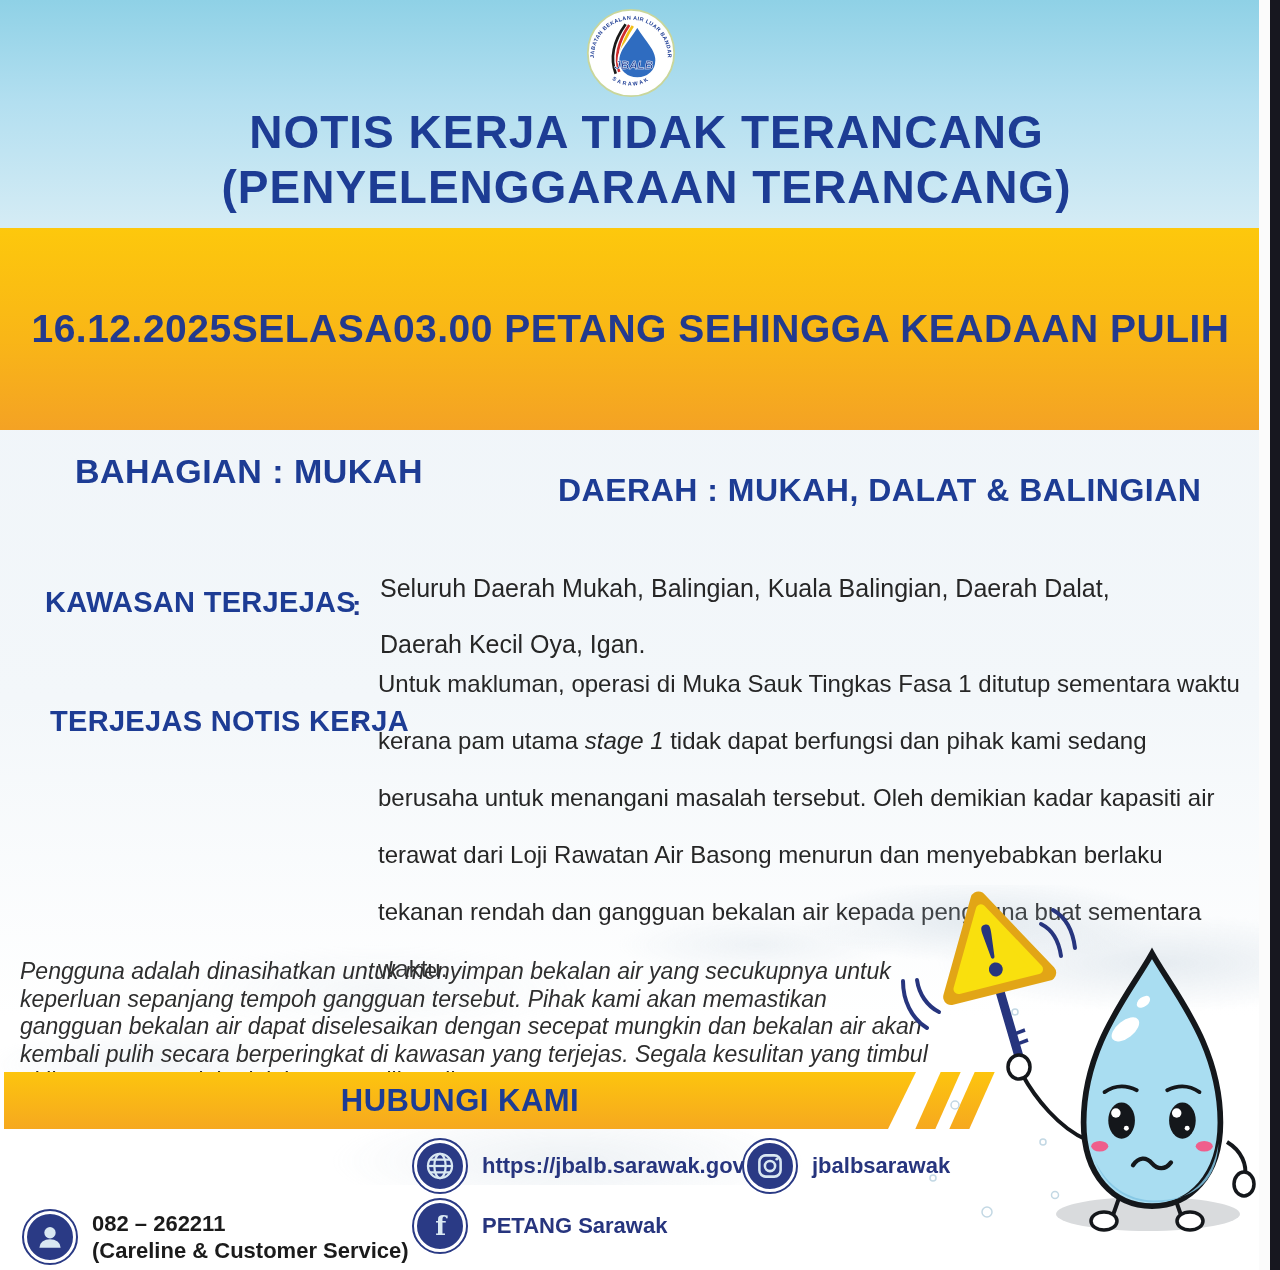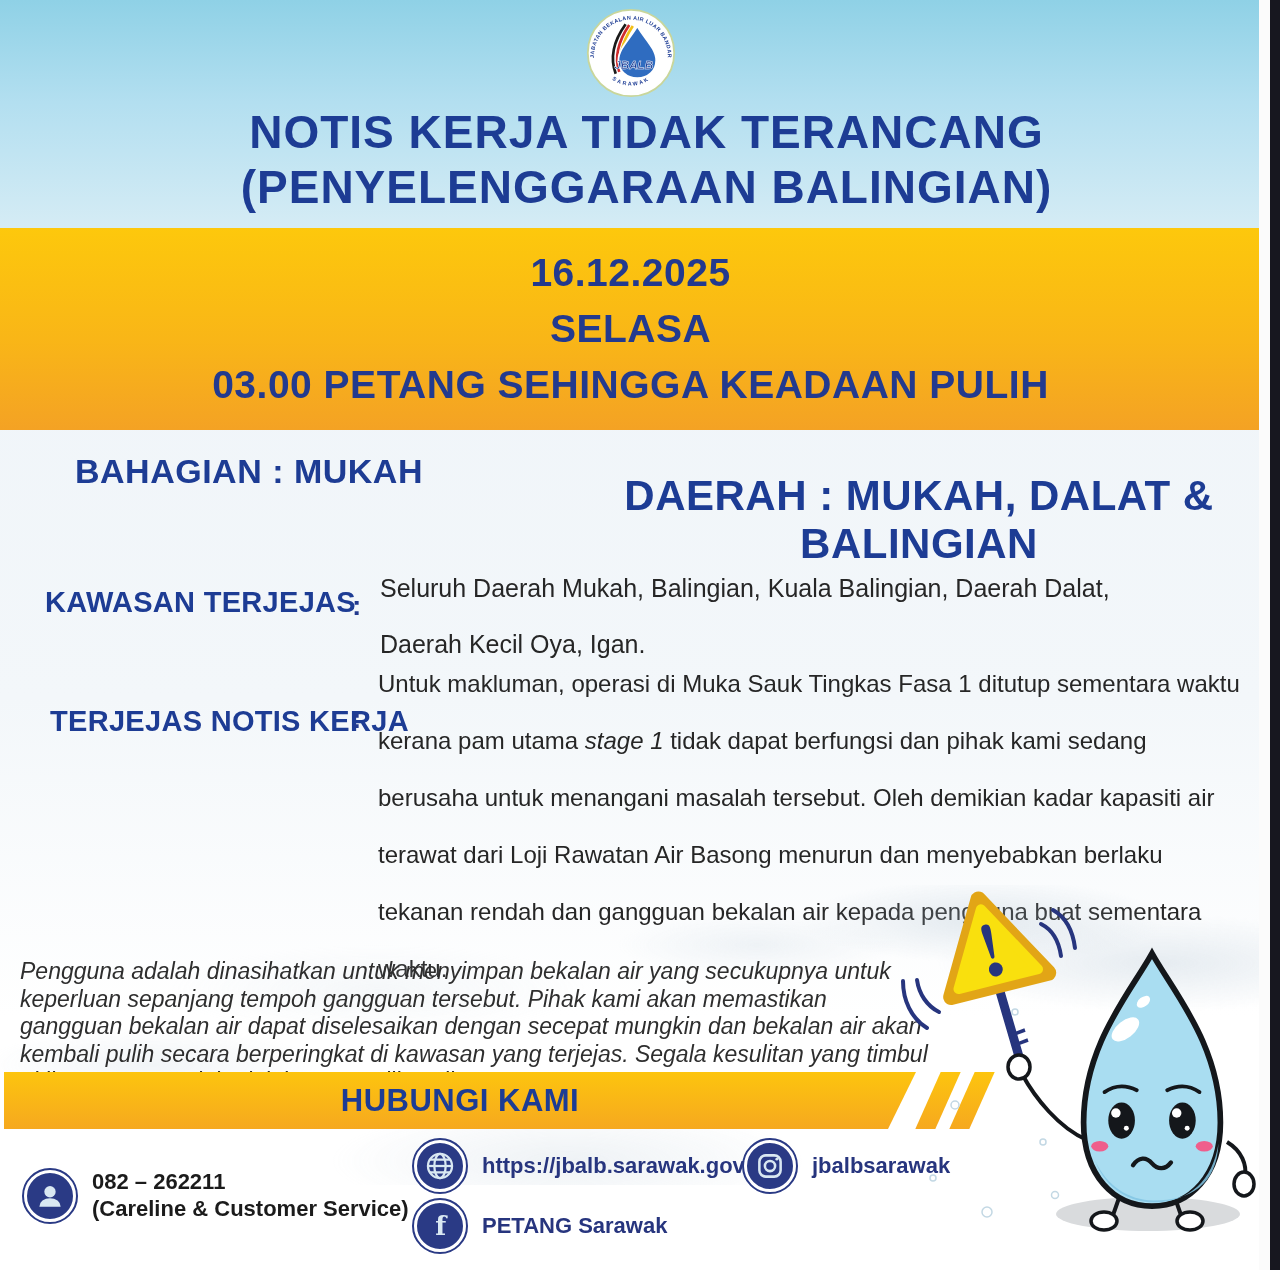--- a/index.html
+++ b/index.html
@@ -16,27 +16,27 @@
     text-align:center;
   }
   .logo{ position:absolute; left:50%; top:8px; transform:translateX(-50%); width:90px; height:90px; }
   .title-line{ position:absolute; left:0; width:100%; text-align:center;
     color:#1d3c94; font-weight:bold; font-size:46px; letter-spacing:1px;margin-left:16px; }
   .title-1{ top:105px; } .title-2{ top:160px; }
   
   .schedule{
     position:absolute; left:0; top:228px; width:1261px; height:202px;
     background:linear-gradient(180deg,#fdc80c 0%,#f9b617 55%,#f4a224 100%);
-    display:flex; flex-direction:column; justify-content:center; align-items:center;
+    display:flex; justify-content:center; align-items:center;
     color:#233a8e; font-weight:bold;
   }
   .schedule .line{ line-height:56px; font-size:39px; letter-spacing:.5px; }
   
   .region-bahagian{ position:absolute; left:75px; top:452px; color:#1d3c94; font-weight:bold; font-size:34px; letter-spacing:.5px;}
-  .region-daerah{ position:absolute; left:558px; top:472px; color:#1d3c94; font-weight:bold; font-size:42px; letter-spacing:.5px;text-align:center;}
+  .region-daerah{ position:absolute; left:558px; top:472px; color:#1d3c94; font-weight:bold; font-size:32px; letter-spacing:.5px;}
   
   .info-label{ position:absolute; color:#1d3c94; font-weight:bold; font-size:29px; letter-spacing:.3px; }
   .info-colon{ position:absolute; left:352px; color:#233a8e; font-weight:bold; font-size:28px; }
   .kawasan-label{ left:45px; top:586px; }
   .kawasan-colon{ top:590px; }
   .kawasan-text{ position:absolute; left:380px; top:560px; width:830px;
     color:#262626; font-size:25px; }
   .kawasan-text div{ line-height:56px; }
   .huraian-label{ left:50px; top:705px; }
   .huraian-colon{ top:703px; }
@@ -62,21 +62,21 @@
     background:linear-gradient(180deg,#fdc50e 0%,#f6a81f 100%);
     clip-path:polygon(0 0, 100% 0, calc(100% - 28px) 100%, 0 100%);
     display:flex; align-items:center; justify-content:center;
     color:#1d3c94; font-weight:bold; font-size:31px; letter-spacing:.5px;
   }
   .stripe{ position:absolute; top:1072px; height:57px; width:20px;
     background:linear-gradient(180deg,#fdc50e 0%,#f6a81f 100%); transform:skewX(-24deg); }
   .stripe-1{ left:928px; } .stripe-2{ left:962px; }
   
   .contact-item{ position:absolute; display:flex; align-items:center; gap:16px; }
-  .ci-phone{ left:24px; top:1168px;align-items:flex-end; }
+  .ci-phone{ left:24px; top:1210px; }
   .ci-web{ left:414px; top:1140px; }
   .ci-insta{ left:744px; top:1140px; }
   .ci-fb{ left:414px; top:1200px; }
   .cicon{ width:52px; height:52px; border-radius:50%; background:#2a3a85;
     border:3px solid #ffffff; outline:2px solid #2a3a85; flex:0 0 52px;
     display:flex; align-items:center; justify-content:center; }
   .cicon svg{ width:34px; height:34px; }
   .ctext{ color:#27357e; font-weight:bold; font-size:22px; }
   .ctext-dark{ color:#1b1b1b; display:flex; flex-direction:column; line-height:27px; font-size:22px; font-weight:bold; }
   
@@ -105,21 +105,21 @@
       </text>
 
       <path d="M44,18 C31,36 26,54 33,73" fill="none" stroke="#1a1a1a" stroke-width="3"></path>
       <path d="M48,19 C36,37 31,54 37,71" fill="none" stroke="#d02c2c" stroke-width="3"></path>
       <path d="M52,20 C40,38 35,54 41,69" fill="none" stroke="#f2c018" stroke-width="3"></path>
 
       <path d="M57,20 C64,33 78,45 78,58 C78,70 69,78 57,78 C45,78 36,70 36,58 C36,45 50,33 57,20 Z" fill="#2f6cc0" stroke="#ffffff" stroke-width="2"></path>
       <text x="53" y="68" text-anchor="middle" font-size="13" font-style="italic" font-weight="bold" fill="#1d3c94" stroke="#ffffff" stroke-width="0.5">JBALB</text>
     </svg>
     <div class="title-line title-1">NOTIS KERJA TIDAK TERANCANG</div>
-    <div class="title-line title-2">(PENYELENGGARAAN BALINGIAN)</div>
+    <div class="title-line title-2">(PENYELENGGARAAN TERANCANG)</div>
   </div>
 
   <div class="schedule">
     <div class="line">16.12.2025</div>
     <div class="line">SELASA</div>
     <div class="line">03.00 PETANG SEHINGGA KEADAAN PULIH</div>
   </div>
 
   <div class="region-bahagian">BAHAGIAN : MUKAH</div>
   <div class="region-daerah">DAERAH : MUKAH, DALAT &amp; BALINGIAN</div>

